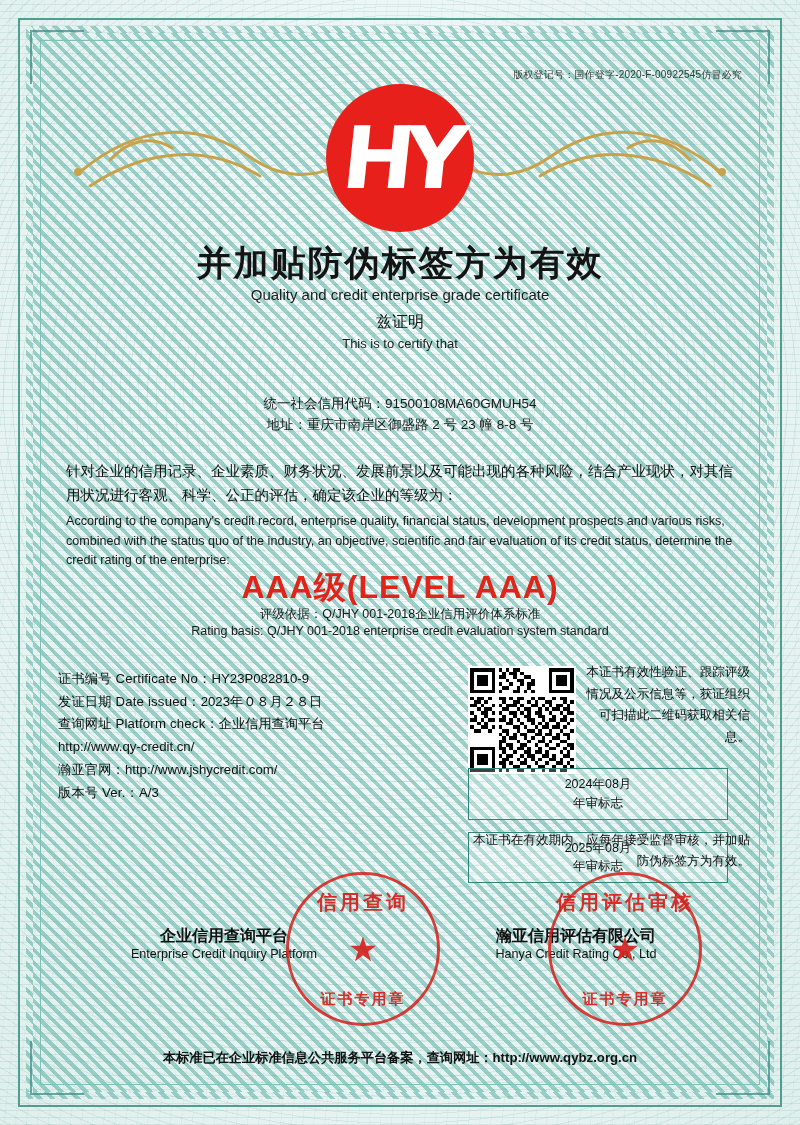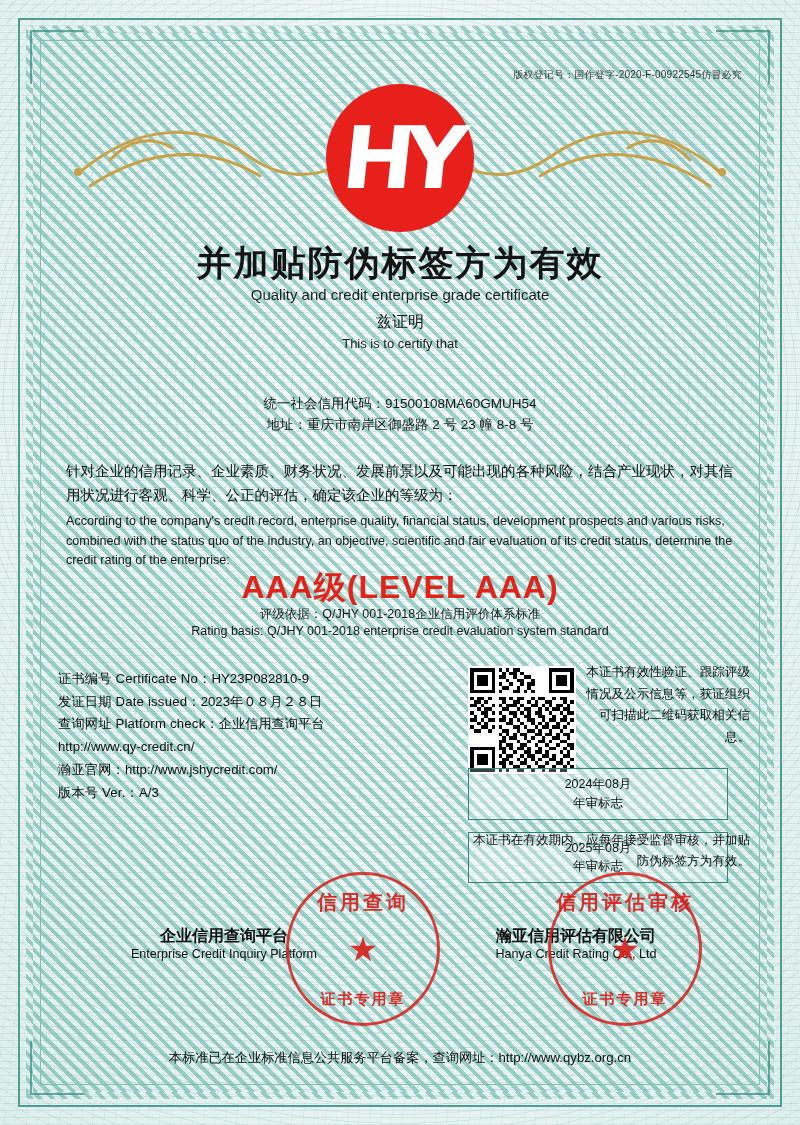--- a/index.html
+++ b/index.html
@@ -312,20 +312,21 @@
   }
   .org .cn { font-size: 16px; font-weight: bold; }
   .org .en { font-size: 12.6px; }
   .footer {
     position: absolute;
     bottom: 8px;
     left: 0; right: 0;
     text-align: center;
     font-size: 13.2px;
     color: #111;
+    font-weight: bold;
   }
 </style>
 </head>
 <body>
 
 <div class="page">
   <div class="guilloche"></div>
   <div class="guilloche2"></div>
   <div class="border-outer"></div>
   <div class="border-mid"></div>

